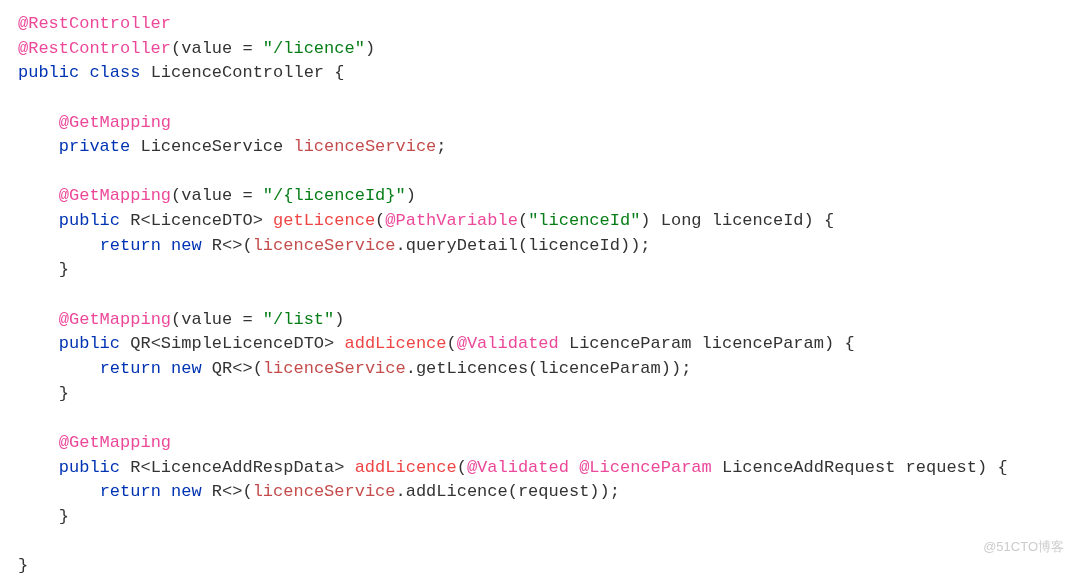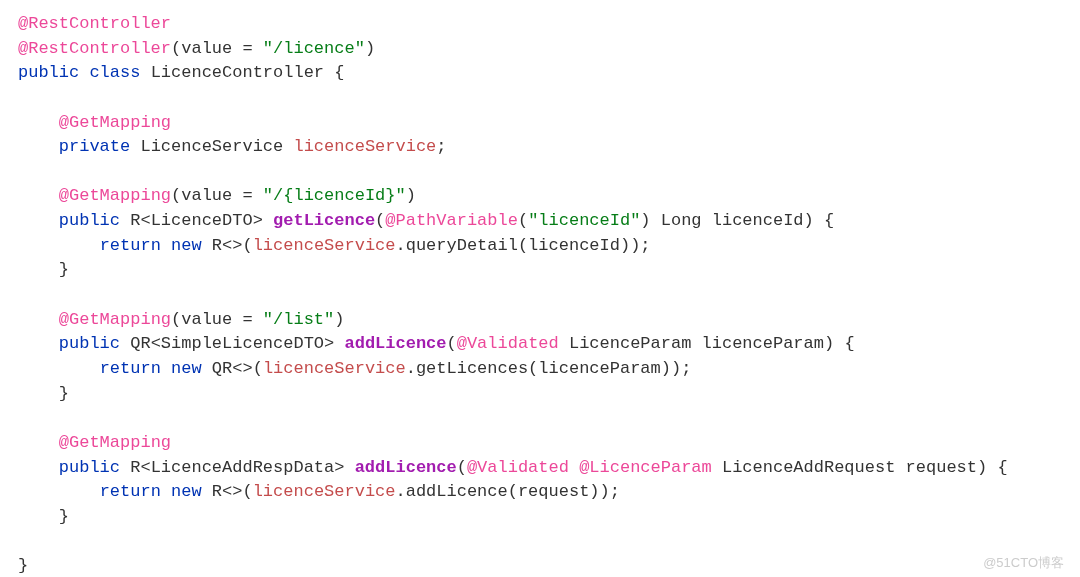--- a/index.html
+++ b/index.html
@@ -18,26 +18,26 @@
       width: 1080px;
       height: 577px;
     }
     pre {
       white-space: pre;
       font-family: inherit;
     }
     .annotation { color: #ec4899; margin-top: 35px; }
     .keyword { color: #0033b3; margin-top: 29px; }
     .field-ref { color: #c44c4c; }
-    .method-decl { color: #a21caf; font-weight: bold; }
+    .method-decl { color: #ef4444; }
     .string { color: #067d17; }
     .plain { color: #333; }
     .watermark {
       position: absolute;
-      bottom: 4px;
+      bottom: 20px;
       right: 16px;
       color: #cccccc;
       font-size: 13px;
       font-family: -apple-system, sans-serif;
     }
   </style>
 </head>
 <body>
 
 <pre><span class="annotation">@RestController</span>

